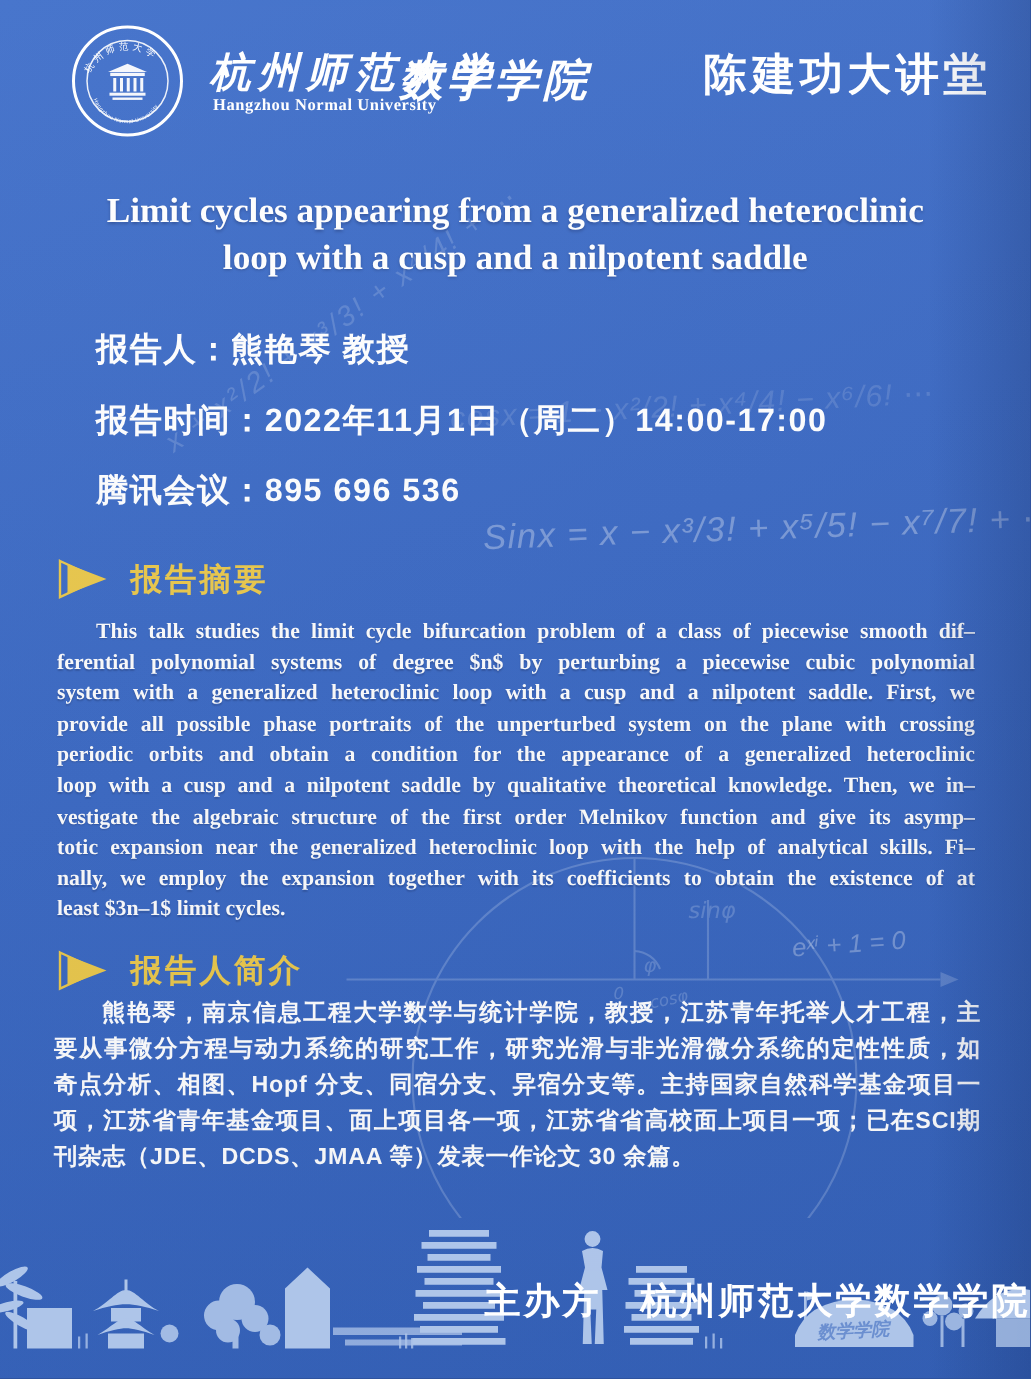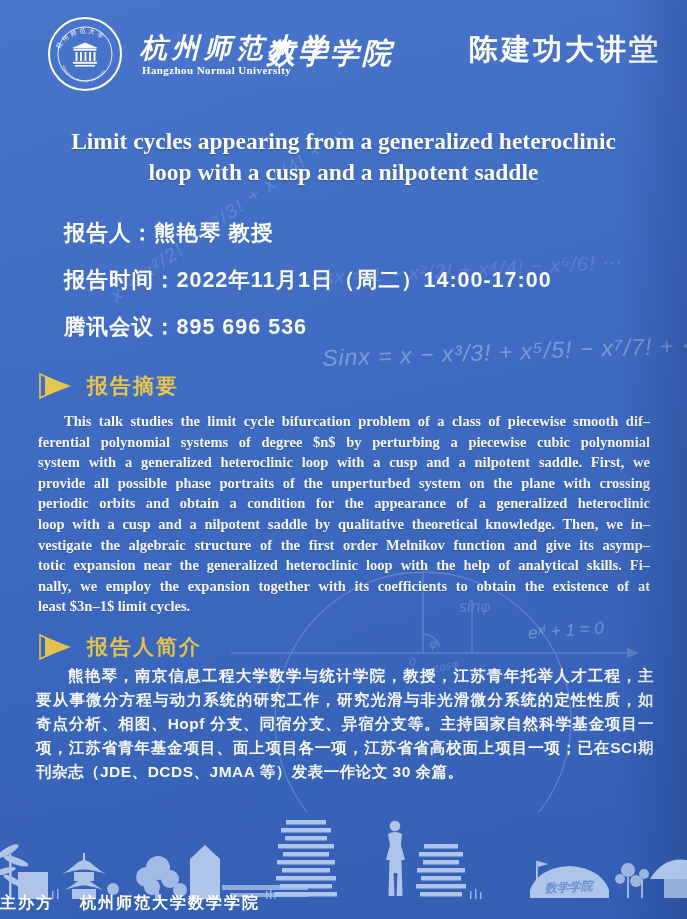--- a/index.html
+++ b/index.html
@@ -43,22 +43,22 @@
   .jline{text-align:justify;text-align-last:justify;}
   .jline.first{text-indent:26px;}
   .jline.last{text-align-last:left;}
 
   
   .bio-text{position:absolute;left:36px;top:664px;width:618px;color:#fff;font-size:15.5px;
     line-height:24px;font-weight:600;letter-spacing:.5px;}
   .bio-text .jline.first{text-indent:32px;}
 
   
-  .organizer{position:absolute;top:851px;left:0;width:100%;text-align:left;color:#fff;
-    font-weight:bold;font-size:16px;letter-spacing:2px;z-index:3;white-space:nowrap;margin-top:42px;}
+  .organizer{position:absolute;top:851px;left:0;width:100%;text-align:right;color:#fff;
+    font-weight:bold;font-size:24px;letter-spacing:2px;z-index:3;white-space:nowrap;}
   .organizer .gap{display:inline-block;width:26px;}
 
   
   .formula{position:absolute;color:#fff;font-style:italic;pointer-events:none;white-space:nowrap;}
   .f-taylor{left:106px;top:288px;font-size:19px;opacity:.16;letter-spacing:2px;
     transform:rotate(-36deg);transform-origin:left top;}
   .f-cos{left:300px;top:258px;font-size:20px;opacity:.13;letter-spacing:1px;transform:rotate(-3deg);}
   .f-sin{left:322px;top:338px;font-size:23px;opacity:.32;letter-spacing:1px;transform:rotate(-2deg);}
   .f-euler{left:528px;top:620px;font-size:17px;opacity:.30;transform:rotate(-4deg);}
   .diagram{position:absolute;left:225px;top:562px;opacity:.22;pointer-events:none;}

